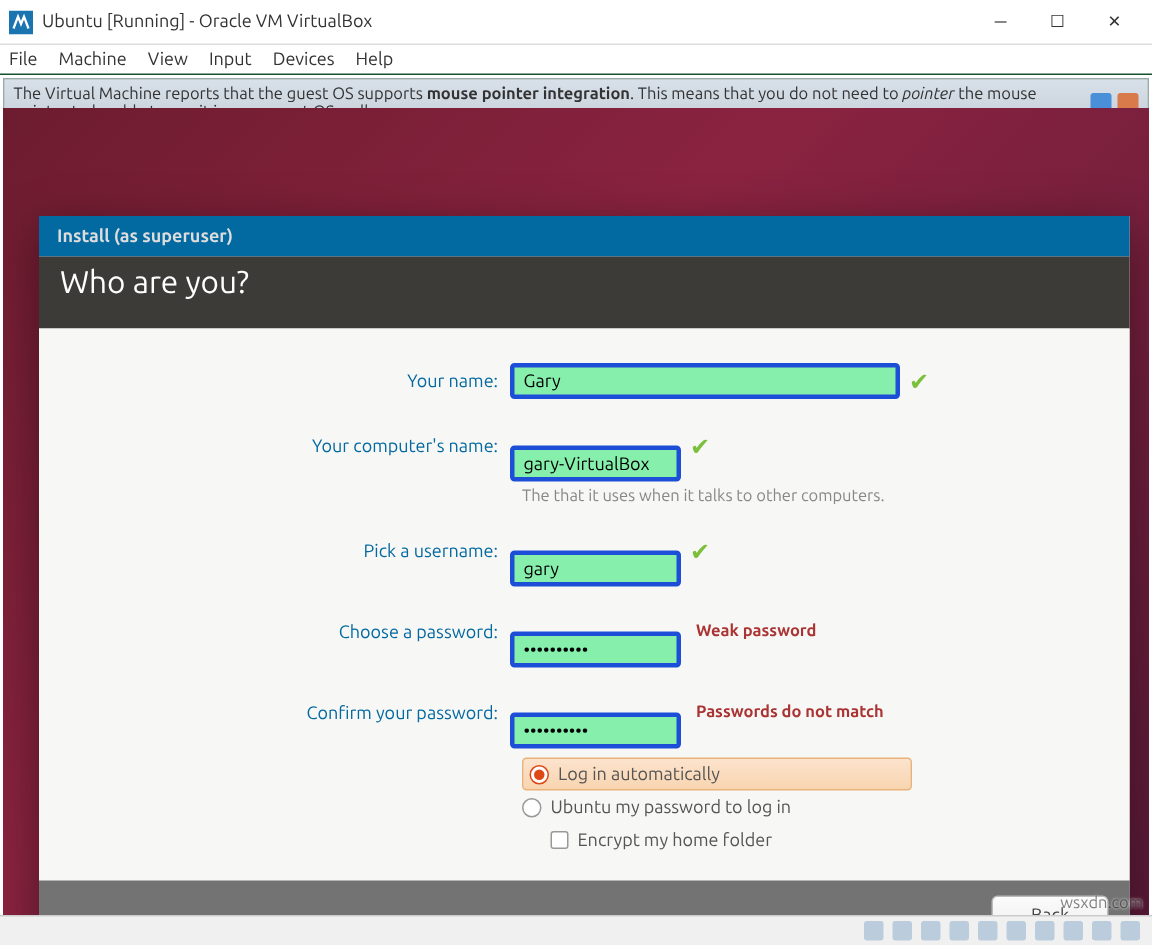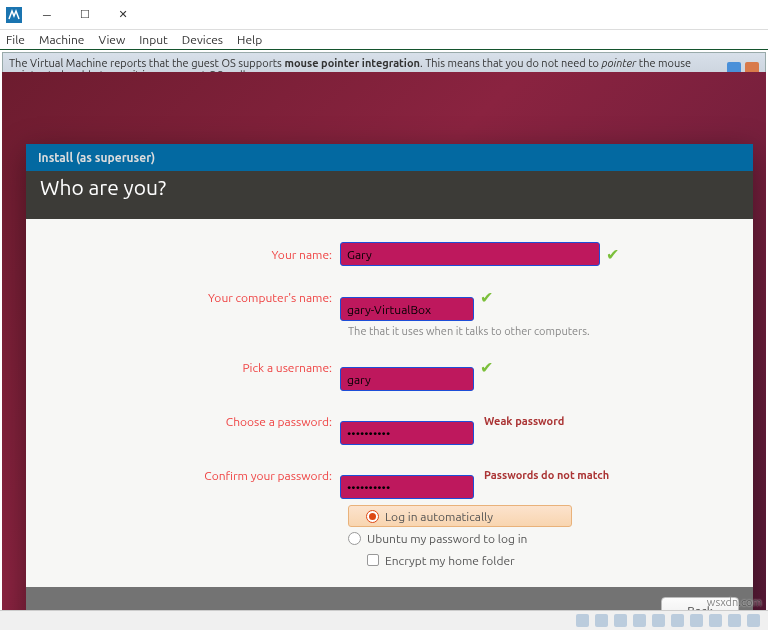--- a/index.html
+++ b/index.html
@@ -18,31 +18,31 @@
 .infobar .cap { width:14px; height:14px; border-radius:2px; display:inline-block; }
 
 .vm-area { position:absolute; top:72px; left:2px; right:2px; bottom:20px; background: linear-gradient(135deg,#6d1c2f 0%,#8a2340 40%,#5a1a38 100%); overflow:hidden; }
 
 .installer { position:absolute; left:24px; right:13px; top:72px; background:#f7f7f5; box-shadow: 0 8px 30px rgba(0,0,0,0.4); }
 .inst-title { background:#0369a1; color:#ddd; font-size:12px; font-weight:bold; padding:7px 12px; }
 .inst-head { background:#3c3b37; color:#fff; font-size:21px; padding:4px 14px 20px; }
 .inst-body { background:#f7f7f5; padding:22px 24px 16px; min-height:260px; }
 
 .row { display:flex; align-items:center; margin-bottom:6px; min-height:26px; }
-.row .lbl { width:290px; text-align:right; padding-right:8px; font-size:12px; color:#ef4444; }
-.row input[type=text], .row input[type=password] { height:24px; border:1px solid #1d4ed8; border-radius:3px; padding:0 6px; font-size:12px; background:#be185d; }
+.row .lbl { width:290px; text-align:right; padding-right:8px; font-size:12px; color:#0369a1; }
+.row input[type=text], .row input[type=password] { height:24px; border:3px solid #1d4ed8; border-radius:3px; padding:0 6px; font-size:12px; background:#86efac; }
 .w-long { width:260px; }
-.w-med { width:134px;margin-top:24px; }
+.w-med { width:114px;margin-top:24px; }
 .check { color:#7bbf3a; font-size:16px; margin-left:6px; }
 .hint { font-size:11px; color:#888; margin-left:298px; margin-top:-2px; margin-bottom:6px; }
 .warn { color:#a33; font-weight:bold; font-size:11px; margin-left:10px; }
 
 .opts { margin-left:298px; font-size:12px; color:#555; }
 .opt { display:flex; align-items:center; gap:6px; height:22px; }
-.opt.sel { background:linear-gradient(#fce3cd,#f8d5b0); border:1px solid #e9b27a; border-radius:3px; padding:0 17px; width:224px; }
+.opt.sel { background:linear-gradient(#fce3cd,#f8d5b0); border:1px solid #e9b27a; border-radius:3px; padding:0 4px; width:260px; }
 .radio { width:13px; height:13px; border-radius:50%; border:1px solid #999; display:inline-flex; align-items:center; justify-content:center; background:#fff; }
 .radio.on { border-color:#dd4814; }
 .radio.on::after { content:""; width:7px; height:7px; border-radius:50%; background:#dd4814; }
 .chk { width:12px; height:12px; border:1px solid #999; border-radius:2px; background:#fff; margin-left:19px; }
 
 .inst-foot { display:flex; justify-content:flex-end; gap:8px; padding:10px 14px; background:#737373; }
 .btn { min-width:78px; height:26px; border:1px solid #bbb; border-radius:4px; background:linear-gradient(#fcfcfc,#ececec); font-size:12px; color:#444; display:flex; align-items:center; justify-content:center; }
 .btn.dis { color:#aaa; }
 
 .dots-bar { background:#3c3b37; height:34px; display:flex; align-items:center; justify-content:center; gap:10px; }
@@ -55,20 +55,21 @@
 </head>
 <body>
 
 <div class="titlebar">
   <span class="vb-icon">
     <svg viewBox="0 0 16 16">
         <rect width="16" height="16" fill="#1a74b0"></rect>
         <path d="M3 12 L6 4 L8 9 L10 4 L13 12" stroke="#fff" stroke-width="1.5" fill="none"></path>
       </svg>
   </span>
+  <span class="title">Ubuntu [Running] - Oracle VM VirtualBox</span>
   <div class="winbtn">─</div>
   <div class="winbtn">☐</div>
   <div class="winbtn">✕</div>
 </div>
 
 <div class="menubar">
   <span>File</span>
   <span>Machine</span>
   <span>View</span>
   <span>Input</span>

